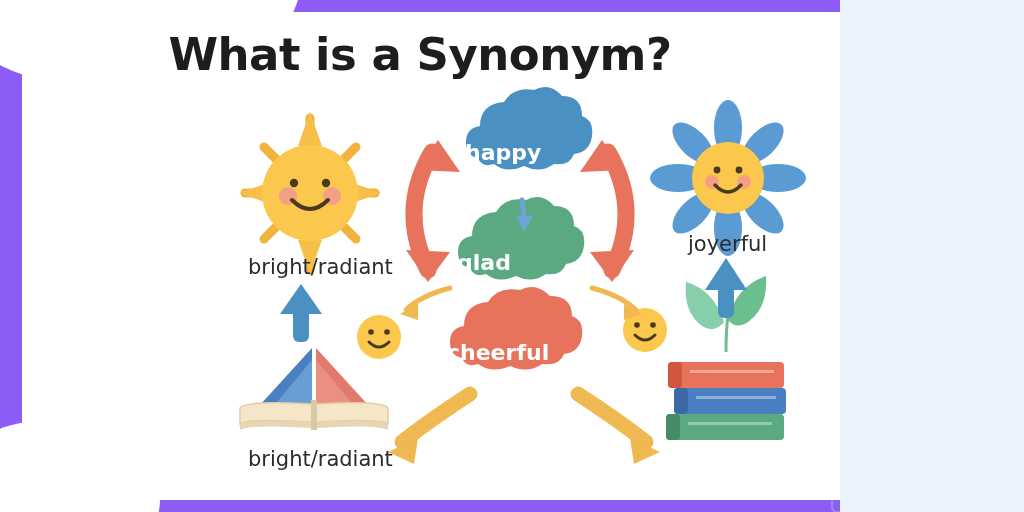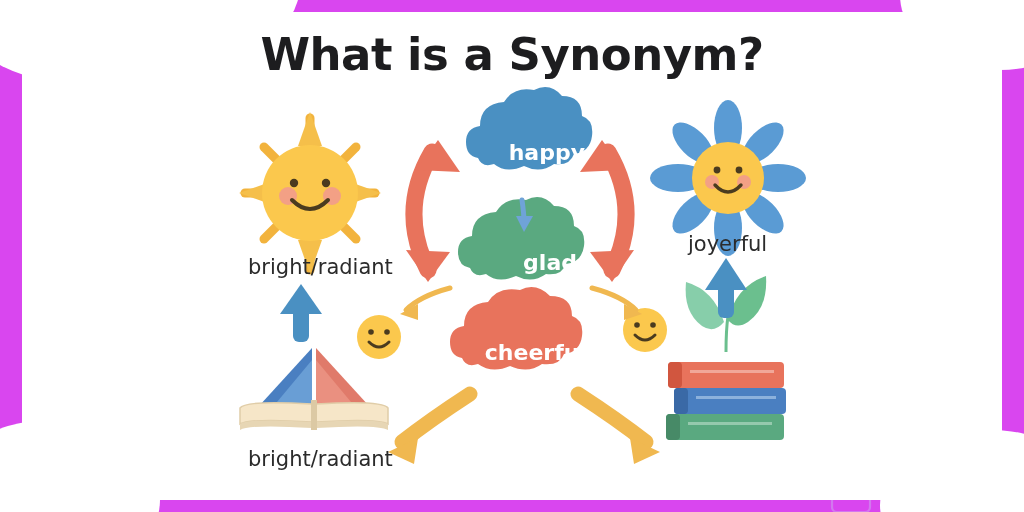--- a/index.html
+++ b/index.html
@@ -4,22 +4,22 @@
 <style>
   html, body { margin:0; padding:0; }
   body {
     width:1024px; height:512px;
     font-family:"Liberation Sans", sans-serif;
     background:#eaf2fb;
     overflow:hidden;
   }
   #stage {
     position:relative;
-    width:1024px; height:512px;
-    background:#d946ef;
+    width:840px; height:512px;
+    background:#8b5cf6;
     overflow:hidden;
   }
   
   .panel {
     position:absolute;
     left:22px; top:12px;
     width:980px; height:488px;
     background:#ffffff;
     border-radius:28px;
   }
@@ -43,21 +43,21 @@
     white-space:nowrap;
     font-family:"DejaVu Sans", sans-serif;
     text-align:right;
   }
   .bubble-text {
     position:absolute;
     font-size:22px;
     font-weight:bold;
     color:#ffffff;
     white-space:nowrap;
-    text-align:right;
+    text-align:left;
     font-family:"DejaVu Sans", sans-serif;
   }
   svg.layer { position:absolute; left:0; top:0; width:1024px; height:512px; }
 </style>
 </head>
 <body>
 
 <div id="stage">
 
   <div class="blob" style="left:-40px; top:-70px; width:200px; height:150px;"></div>

